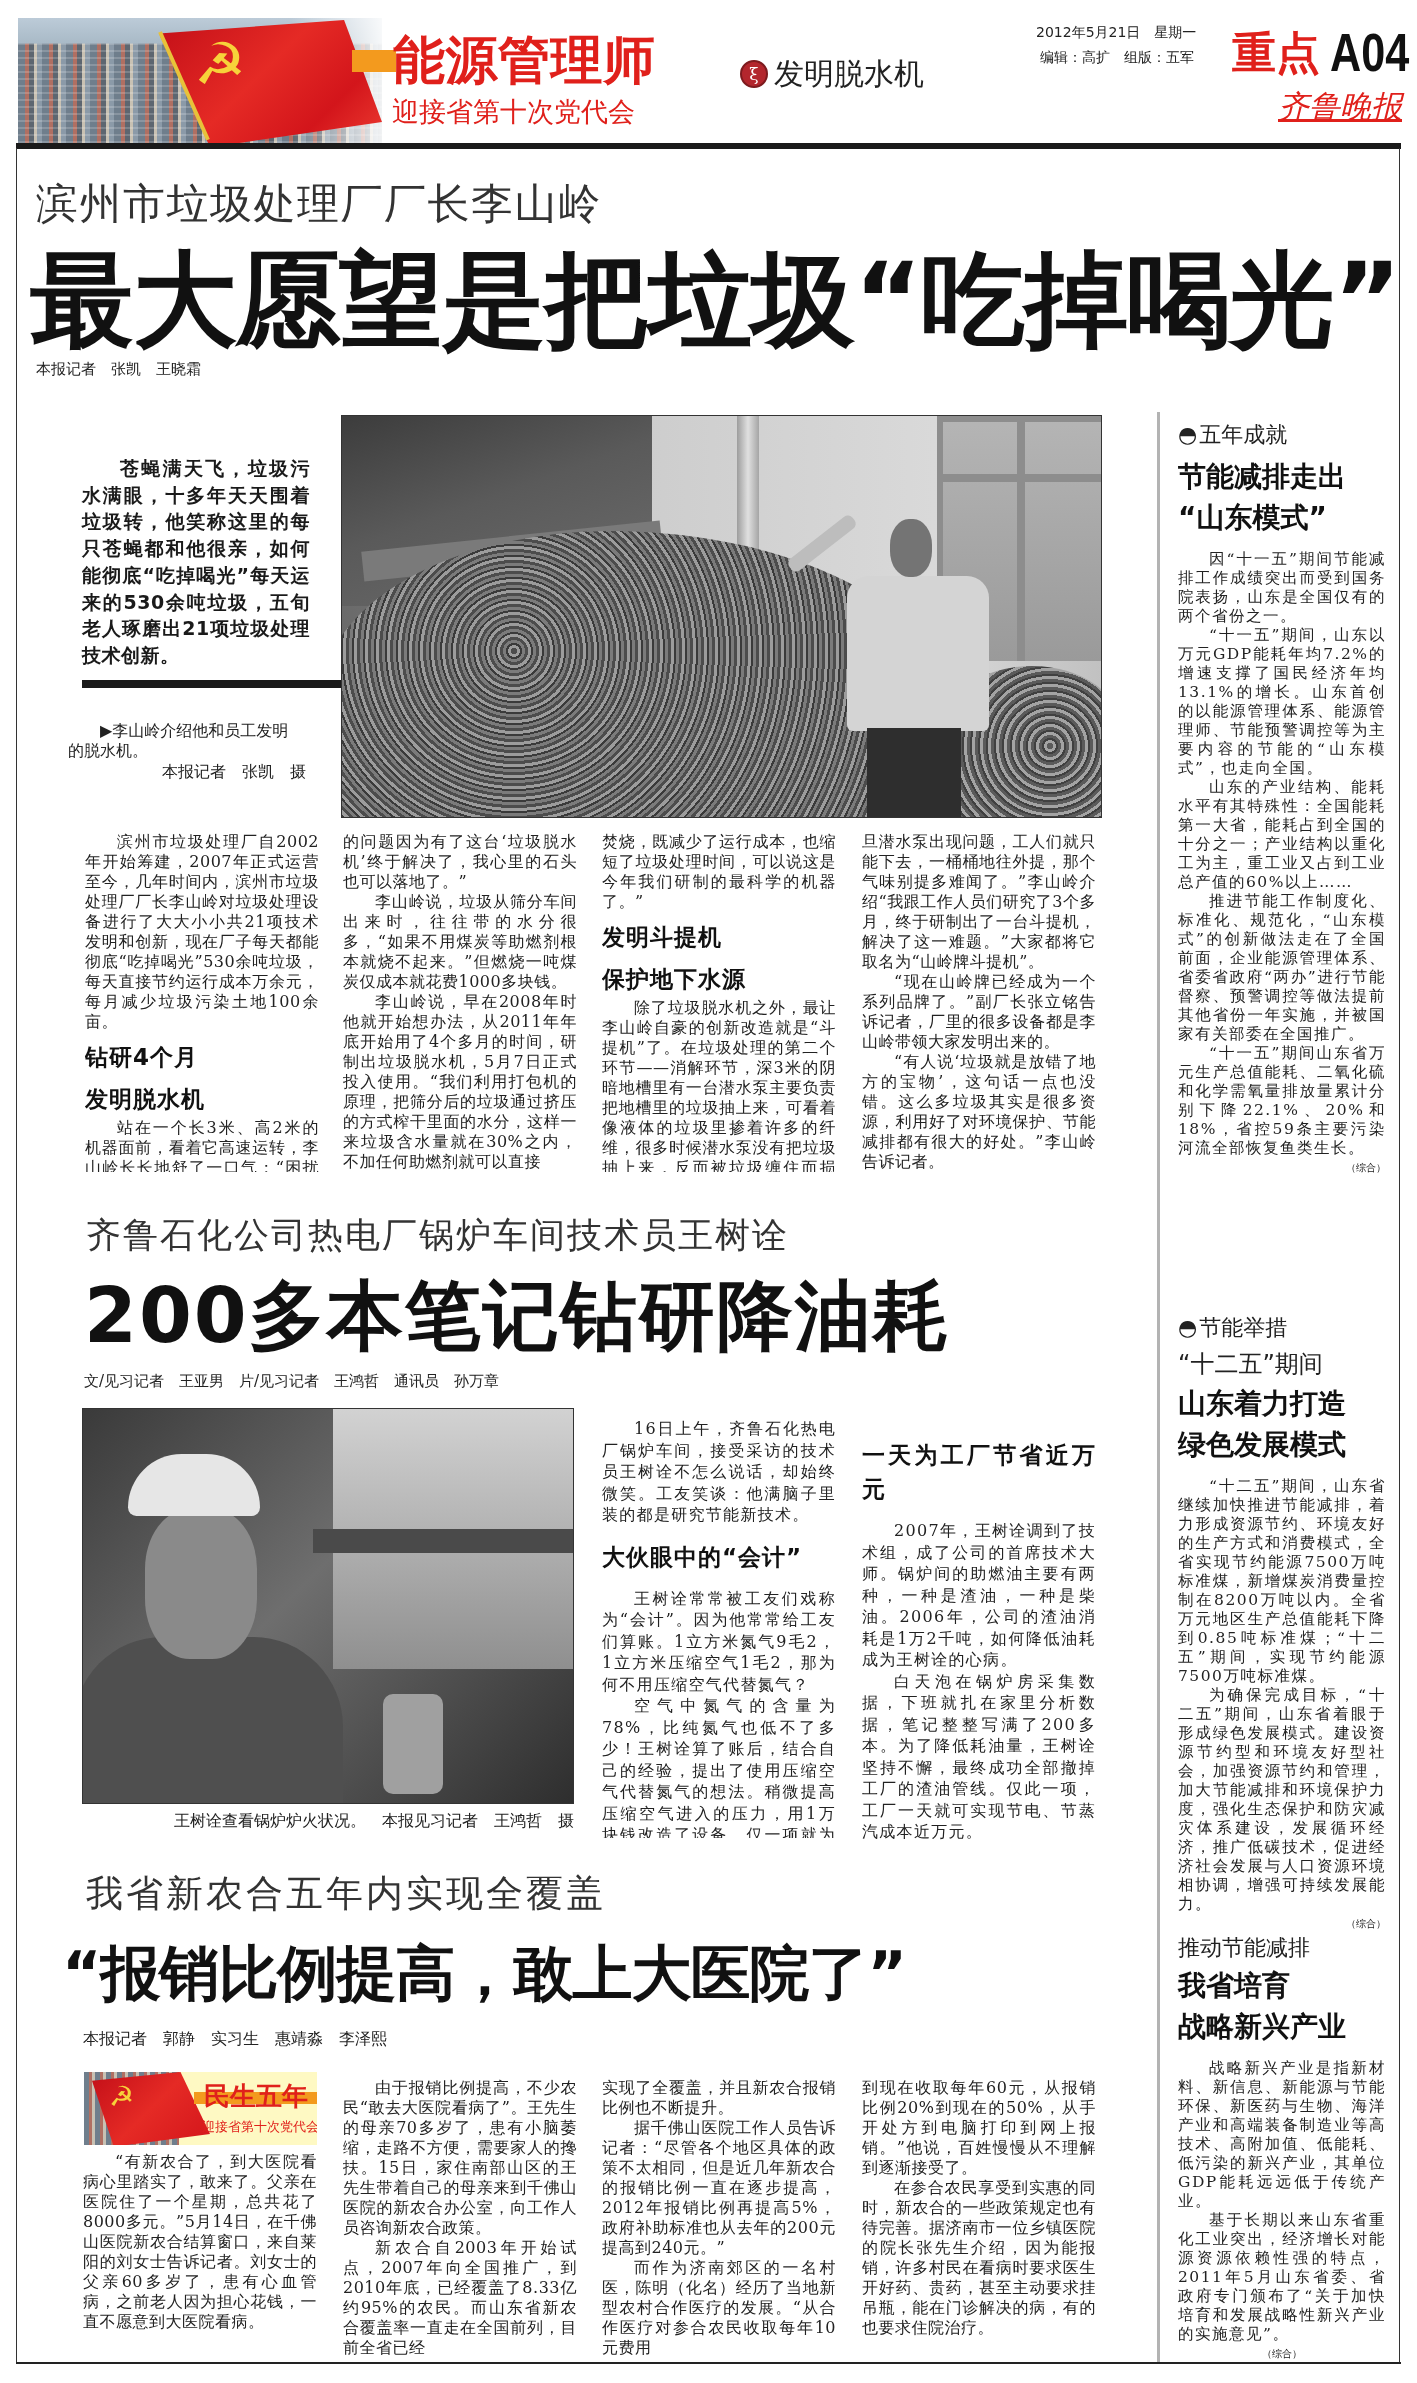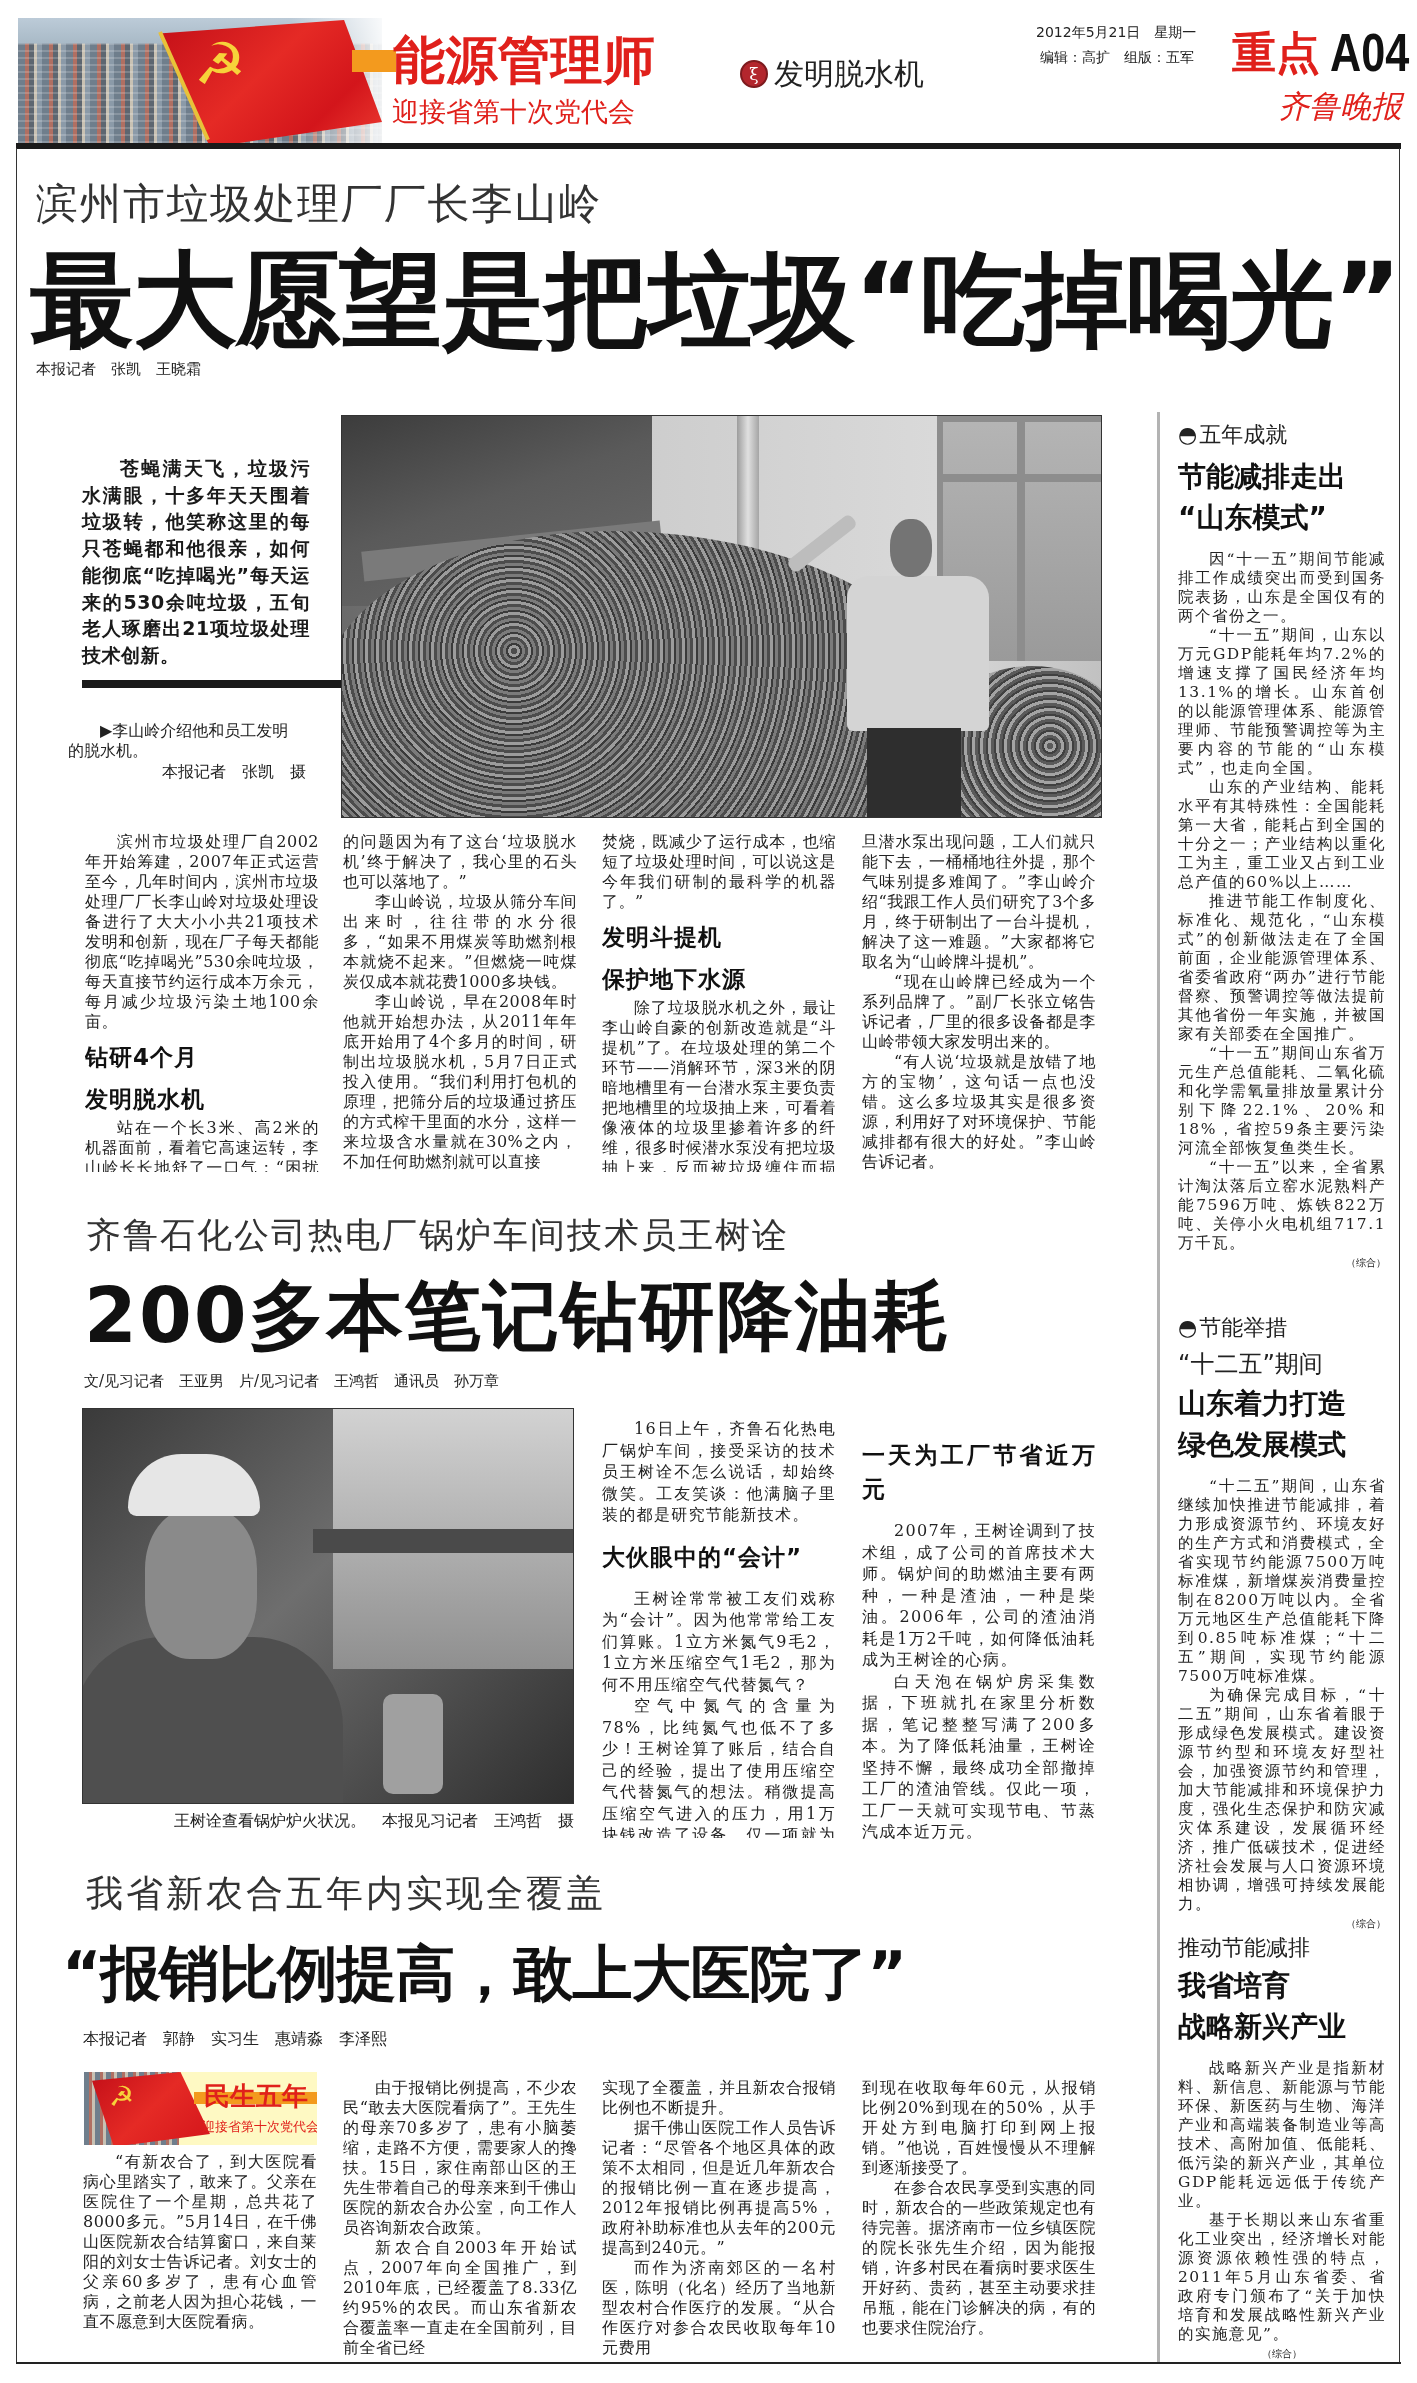--- a/index.html
+++ b/index.html
@@ -31,21 +31,21 @@
 .orange-bar{left:352px;top:50px;width:44px;height:22px;background:var(--orange);}
 .banner-title{left:393px;top:30px;font-size:52px;line-height:60px;font-weight:bold;color:var(--red);letter-spacing:0.5px;white-space:nowrap;}
 .banner-sub{left:392px;top:97px;font-size:27px;line-height:30px;color:var(--red);white-space:nowrap;}
 .badge{left:740px;top:60px;width:28px;height:28px;border-radius:50%;background:#b3262d;border:2px solid #7d1a1e;color:#fff;font-size:17px;line-height:24px;text-align:center;font-family:"DejaVu Serif",serif;}
 .badge::before{content:"\03BE";}
 .section-label{left:774px;top:57px;font-size:30px;line-height:34px;color:#222;white-space:nowrap;}
 .date{left:1036px;top:24px;font-size:14px;line-height:17px;color:#222;white-space:nowrap;}
 .editors{left:1040px;top:49px;font-size:14px;line-height:17px;color:#222;white-space:nowrap;}
 .page-label{left:1232px;top:28px;font-size:44px;line-height:50px;font-weight:bold;color:var(--red);white-space:nowrap;}
 .page-num{left:1330px;top:24px;font-family:"Liberation Sans",sans-serif;font-size:54px;line-height:56px;font-weight:bold;color:#111;transform:scaleX(0.8);transform-origin:left top;white-space:nowrap;}
-.paper-name{left:1278px;top:88px;font-family:"DejaVu Serif",serif;font-size:31px;line-height:36px;font-style:italic;color:var(--red);white-space:nowrap;}
+.paper-name{left:1278px;top:88px;font-family:"DejaVu Serif",serif;font-size:31px;line-height:36px;font-style:italic;color:var(--red);white-space:nowrap;text-decoration:underline;}
 
 
 .kicker{font-weight:normal;color:#333;white-space:nowrap;}
 .headline{font-weight:bold;color:#111;white-space:nowrap;}
 .byline{font-size:15px;line-height:18px;color:#222;white-space:nowrap;}
 
 
 .col{position:absolute;width:234px;font-family:"DejaVu Serif",serif;font-size:16px;line-height:20px;letter-spacing:0.5px;text-align:justify;color:#222;overflow:hidden;}
 .col p{margin:0;text-indent:2em;}
 .col p.cont{text-indent:0;}
@@ -189,21 +189,20 @@
     <div class="side-title">
       <div>节能减排走出</div>
       <div>“山东模式”</div>
     </div>
     <div class="side-text">
         <p>因“十一五”期间节能减排工作成绩突出而受到国务院表扬，山东是全国仅有的两个省份之一。</p>
         <p>“十一五”期间，山东以万元GDP能耗年均7.2%的增速支撑了国民经济年均13.1%的增长。山东首创的以能源管理体系、能源管理师、节能预警调控等为主要内容的节能的“山东模式”，也走向全国。</p>
         <p>山东的产业结构、能耗水平有其特殊性：全国能耗第一大省，能耗占到全国的十分之一；产业结构以重化工为主，重工业又占到工业总产值的60%以上……</p>
         <p>推进节能工作制度化、标准化、规范化，“山东模式”的创新做法走在了全国前面，企业能源管理体系、省委省政府“两办”进行节能督察、预警调控等做法提前其他省份一年实施，并被国家有关部委在全国推广。</p>
         <p>“十一五”期间山东省万元生产总值能耗、二氧化硫和化学需氧量排放量累计分别下降22.1%、20%和18%，省控59条主要污染河流全部恢复鱼类生长。</p>
-        <p>“十一五”以来，全省累计淘汰落后立窑水泥熟料产能7596万吨、炼铁822万吨、关停小火电机组717.1万千瓦。</p>
       </div>
     <div class="side-source">（综合）</div>
   </div>
 
   <div class="side" style="top:1313px;">
     <div class="side-label"><span class="side-label-icon"></span><span>节能举措</span></div>
     <div class="side-sub">“十二五”期间</div>
     <div class="side-title" style="margin-top:2px;">
       <div>山东着力打造</div>
       <div>绿色发展模式</div>

